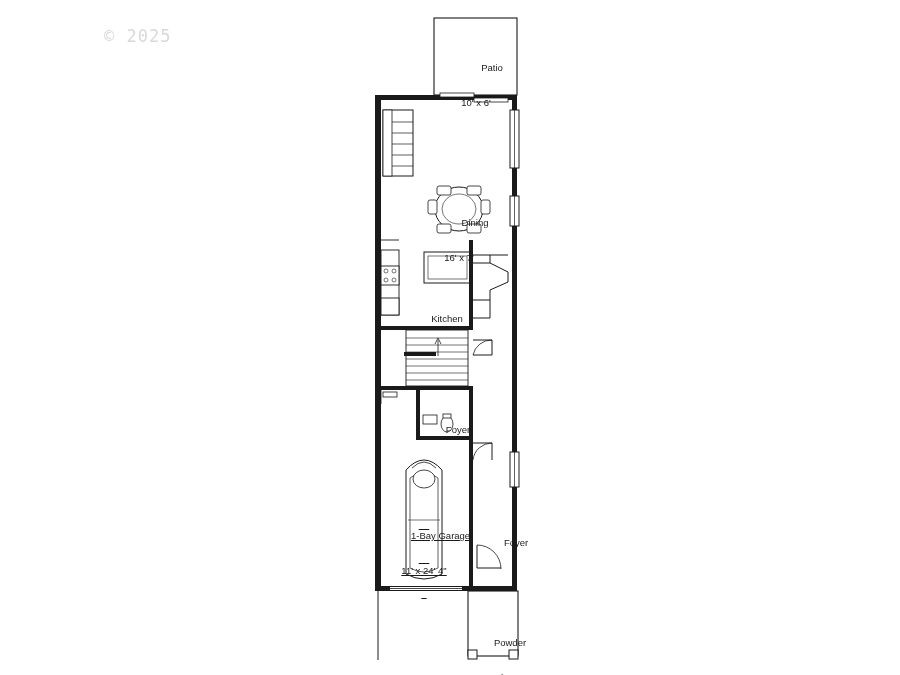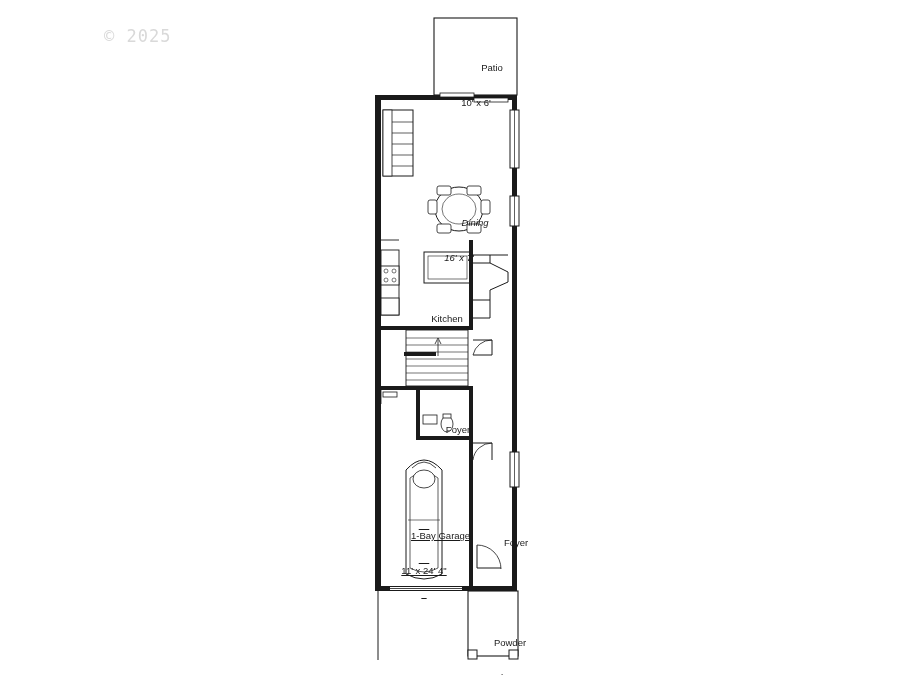--- a/index.html
+++ b/index.html
@@ -218,21 +218,21 @@
 
     </g>
   </svg>
 
   <div class="room-label" style="left:436px; top:39px; width:80px;">
     <span class="name">Patio</span>
     <span class="dims">10' x 6'</span>
   </div>
 
 
-  <div class="room-label" style="left:424px; top:194px; width:70px;font-style:italic;">
+  <div class="room-label" style="left:424px; top:194px; width:70px;">
     <span class="name">Dining</span>
     <span class="dims">16' x 7'</span>
   </div>
 
   <div class="room-label" style="left:396px; top:290px; width:70px;">
     <span class="name">Kitchen</span>
   </div>
 
   <div class="room-label" style="left:407px; top:401px; width:70px;">
     <span class="name">Foyer</span>

